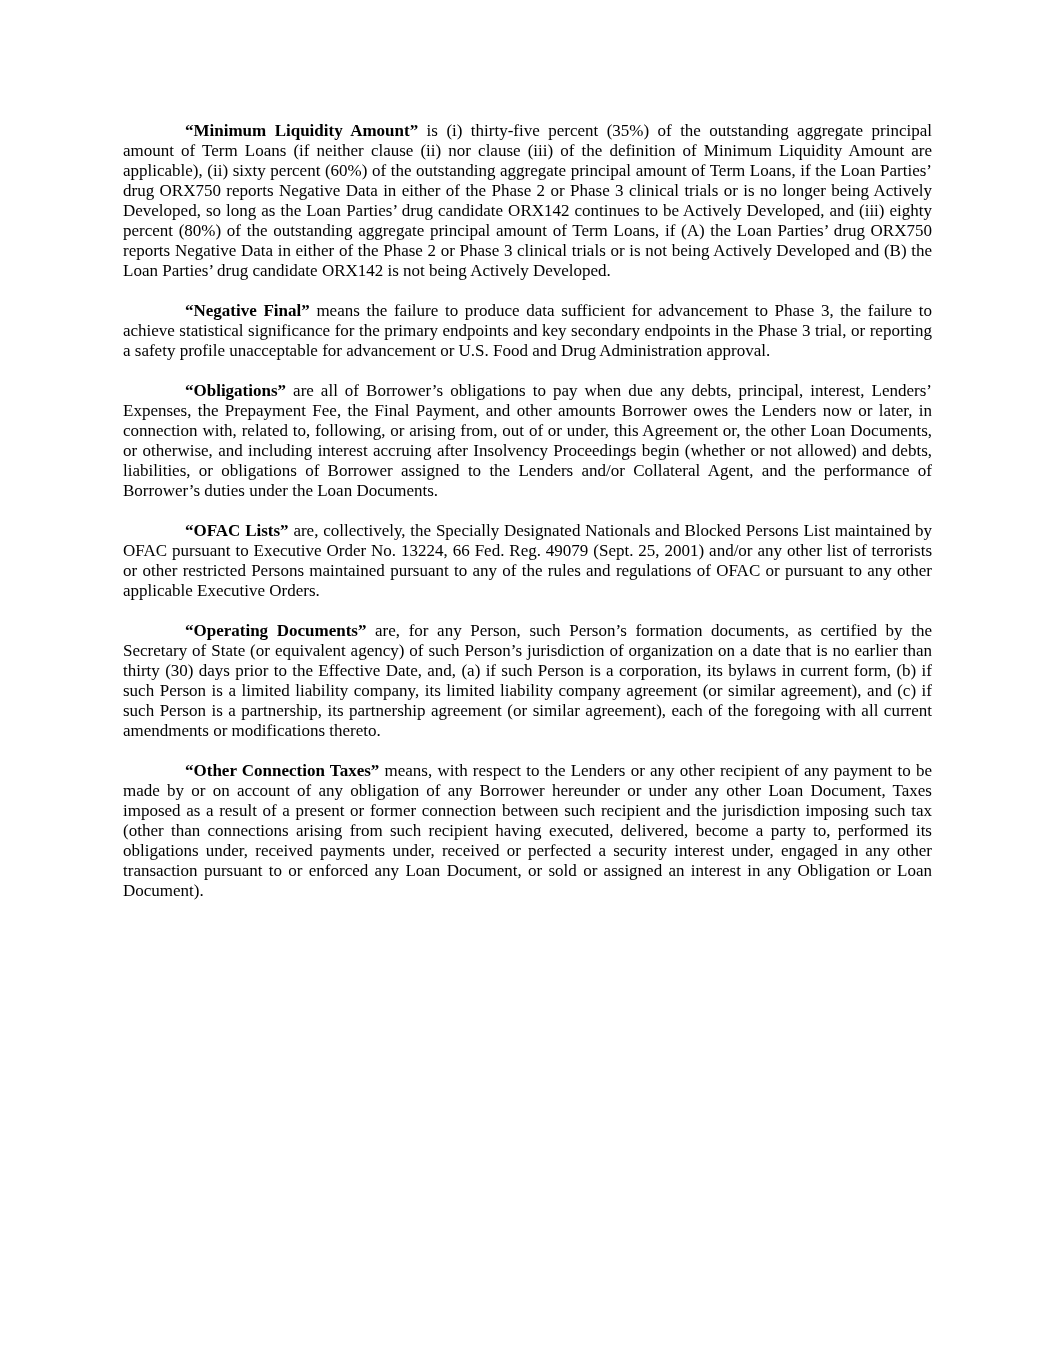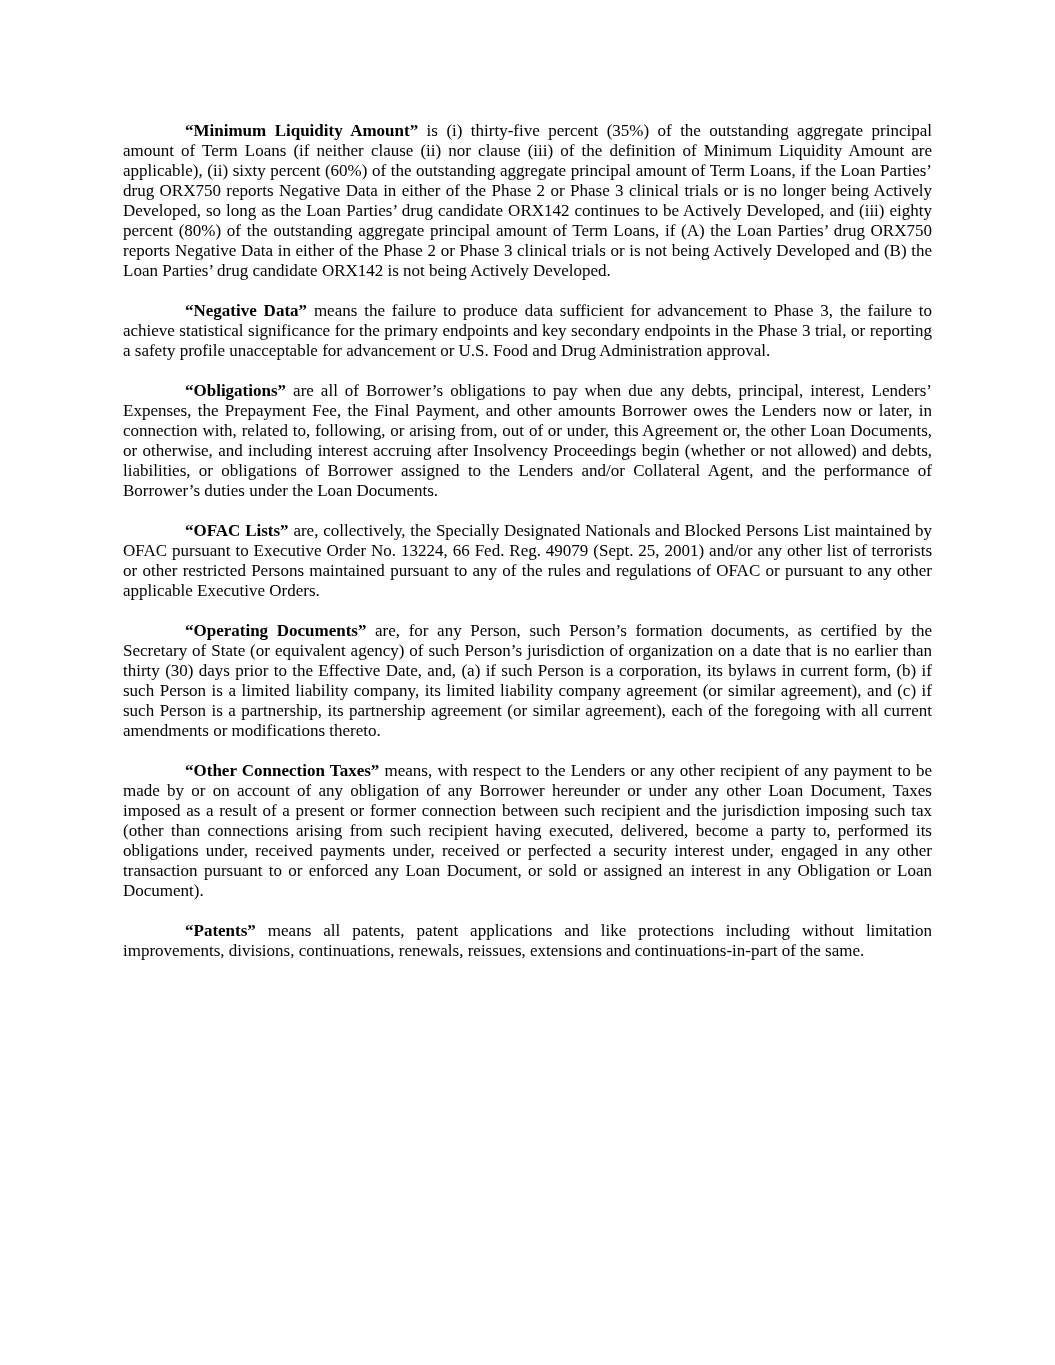--- a/index.html
+++ b/index.html
@@ -33,20 +33,19 @@
     line-height: 0;
     vertical-align: super;
   }
 </style>
 </head>
 <body>
 
 <div class="page">
   <section id="paras">
       <p class="para"><span class="term">“Minimum Liquidity Amount”</span><span> is (i) thirty-five percent (35%) of the outstanding aggregate principal amount of Term Loans (if neither clause (ii) nor clause (iii) of the definition of Minimum Liquidity Amount are applicable), (ii) sixty percent (60%) of the outstanding aggregate principal amount of Term Loans, if the Loan Parties’ drug ORX750 reports Negative Data in either of the Phase 2 or Phase 3 clinical trials or is no longer being Actively Developed, so long as the Loan Parties’ drug candidate ORX142 continues to be Actively Developed, and (iii) eighty percent (80%) of the outstanding aggregate principal amount of Term Loans, if (A) the Loan Parties’ drug ORX750 reports Negative Data in either of the Phase 2 or Phase 3 clinical trials or is not being Actively Developed and (B) the Loan Parties’ drug candidate ORX142 is not being Actively Developed.</span></p>
-      <p class="para"><span class="term">“Negative Data”</span><span> means the failure to produce data sufficient for advancement to Phase 3, the failure to achieve statistical significance for the primary endpoints and key secondary endpoints in the Phase 3 trial, or reporting a safety profile unacceptable for advancement or U.S. Food and Drug Administration approval.</span></p>
+      <p class="para"><span class="term">“Negative Final”</span><span> means the failure to produce data sufficient for advancement to Phase 3, the failure to achieve statistical significance for the primary endpoints and key secondary endpoints in the Phase 3 trial, or reporting a safety profile unacceptable for advancement or U.S. Food and Drug Administration approval.</span></p>
       <p class="para"><span class="term">“Obligations”</span><span> are all of Borrower’s obligations to pay when due any debts, principal, interest, Lenders’ Expenses, the Prepayment Fee, the Final Payment, and other amounts Borrower owes the Lenders now or later, in connection with, related to, following, or arising from, out of or under, this Agreement or, the other Loan Documents, or otherwise, and including interest accruing after Insolvency Proceedings begin (whether or not allowed) and debts, liabilities, or obligations of Borrower assigned to the Lenders and/or Collateral Agent, and the performance of Borrower’s duties under the Loan Documents.</span></p>
       <p class="para"><span class="term">“OFAC Lists”</span><span> are, collectively, the Specially Designated Nationals and Blocked Persons List maintained by OFAC pursuant to Executive Order No. 13224, 66 Fed. Reg. 49079 (Sept. 25, 2001) and/or any other list of terrorists or other restricted Persons maintained pursuant to any of the rules and regulations of OFAC or pursuant to any other applicable Executive Orders.</span></p>
       <p class="para"><span class="term">“Operating Documents”</span><span> are, for any Person, such Person’s formation documents, as certified by the Secretary of State (or equivalent agency) of such Person’s jurisdiction of organization on a date that is no earlier than thirty (30) days prior to the Effective Date, and, (a) if such Person is a corporation, its bylaws in current form, (b) if such Person is a limited liability company, its limited liability company agreement (or similar agreement), and (c) if such Person is a partnership, its partnership agreement (or similar agreement), each of the foregoing with all current amendments or modifications thereto.</span></p>
       <p class="para"><span class="term">“Other Connection Taxes”</span><span> means, with respect to the Lenders or any other recipient of any payment to be made by or on account of any obligation of any Borrower hereunder or under any other Loan Document, Taxes imposed as a result of a present or former connection between such recipient and the jurisdiction imposing such tax (other than connections arising from such recipient having executed, delivered, become a party to, performed its obligations under, received payments under, received or perfected a security interest under, engaged in any other transaction pursuant to or enforced any Loan Document, or sold or assigned an interest in any Obligation or Loan Document).</span></p>
-      <p class="para"><span class="term">“Patents”</span><span> means all patents, patent applications and like protections including without limitation improvements, divisions, continuations, renewals, reissues, extensions and continuations-in-part of the same.</span></p>
     </section>
 </div>
 
 </body></html>

